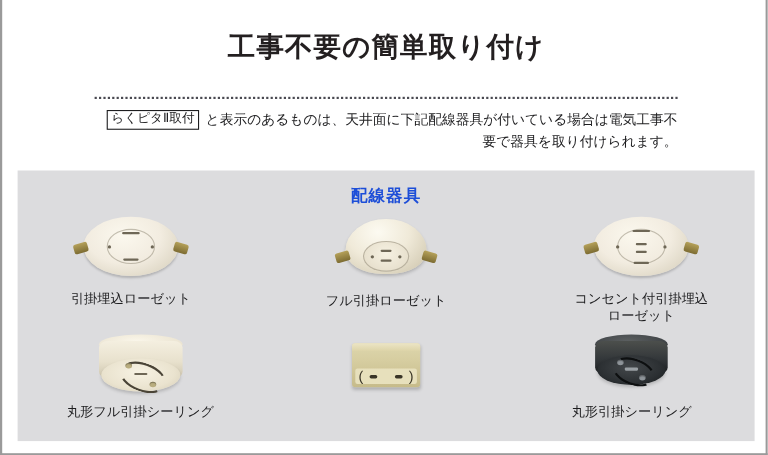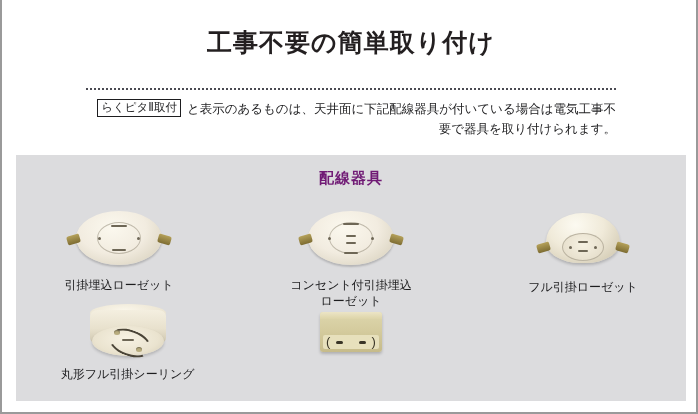--- a/index.html
+++ b/index.html
@@ -83,32 +83,32 @@
     background: #dcdcde;
   }
   .panel-title {
     position: absolute;
     left: 0;
     top: 14px;
     width: 670px;
     text-align: center;
     font-size: 15px;
     font-weight: bold;
-    color: #701a75;
+    color: #1d4ed8;
     letter-spacing: 1px;
   }
 
   
   .row {
     position: absolute;
     left: 0;
     width: 670px;
     display: flex;
   }
-  .row-1 { top: 52px; gap: 26px; }
+  .row-1 { top: 38px; gap: 26px; }
   .row-2 { top: 145px; }
   .cell {
     width: 223.3px;
     position: relative;
     text-align: center;
   }
   .art {
     height: 62px;
     position: relative;
   }
@@ -283,56 +283,56 @@
             <div class="oval-inner"></div>
             <div class="slotmark" style="width:16px;height:2px;left:35px;top:14px;"></div>
             <div class="slotmark" style="width:14px;height:2px;left:36px;top:38px;"></div>
             <div class="slotmark" style="width:3px;height:3px;border-radius:50%;left:22px;top:26px;"></div>
             <div class="slotmark" style="width:3px;height:3px;border-radius:50%;left:61px;top:26px;"></div>
             <div class="tab left"></div>
             <div class="tab right"></div>
           </div>
         </div>
         <div class="cap">引掛埋込ローゼット</div>
+      </div>
+
+      <div class="cell">
+        <div class="art">
+          <div class="dome">
+            <div class="dome-face">
+              <div class="slotmark" style="width:10px;height:2px;left:15px;top:7px;"></div>
+              <div class="slotmark" style="width:10px;height:2px;left:15px;top:16px;"></div>
+              <div class="slotmark" style="width:3px;height:3px;border-radius:50%;left:6px;top:12px;"></div>
+              <div class="slotmark" style="width:3px;height:3px;border-radius:50%;left:31px;top:12px;"></div>
+            </div>
+            <div class="tab left" style="top:30px;"></div>
+            <div class="tab right" style="top:30px;"></div>
+          </div>
+        </div>
+        <div class="cap">フル引掛ローゼット</div>
       </div>
 
       <div class="cell">
         <div class="art">
           <div class="oval-body">
             <div class="oval-inner"></div>
             <div class="slotmark" style="width:16px;height:2px;left:35px;top:12px;"></div>
             <div class="slotmark" style="width:10px;height:2px;left:38px;top:24px;"></div>
             <div class="slotmark" style="width:10px;height:2px;left:38px;top:31px;"></div>
             <div class="slotmark" style="width:14px;height:2px;left:36px;top:41px;"></div>
             <div class="slotmark" style="width:3px;height:3px;border-radius:50%;left:20px;top:26px;"></div>
             <div class="slotmark" style="width:3px;height:3px;border-radius:50%;left:63px;top:26px;"></div>
             <div class="tab left"></div>
             <div class="tab right"></div>
           </div>
         </div>
         <div class="cap">コンセント付引掛埋込
 ローゼット</div>
       </div>
 
-      <div class="cell">
-        <div class="art">
-          <div class="dome">
-            <div class="dome-face">
-              <div class="slotmark" style="width:10px;height:2px;left:15px;top:7px;"></div>
-              <div class="slotmark" style="width:10px;height:2px;left:15px;top:16px;"></div>
-              <div class="slotmark" style="width:3px;height:3px;border-radius:50%;left:6px;top:12px;"></div>
-              <div class="slotmark" style="width:3px;height:3px;border-radius:50%;left:31px;top:12px;"></div>
-            </div>
-            <div class="tab left" style="top:30px;"></div>
-            <div class="tab right" style="top:30px;"></div>
-          </div>
-        </div>
-        <div class="cap">フル引掛ローゼット</div>
-      </div>
-
     </div>
 
     <div class="row row-2">
 
       <div class="cell">
         <div class="art">
           <div class="cyl">
             <div class="cyl-top"></div>
             <div class="cyl-side"></div>
             <div class="cyl-face">
@@ -354,16 +354,32 @@
             <div class="block-face">
               <span class="paren" style="left:3px;">(</span>
               <span class="paren" style="right:3px;">)</span>
               <div class="slotmark" style="width:7px;height:3px;left:13px;top:6px;background:#3a3527;border-radius:2px;"></div>
               <div class="slotmark" style="width:7px;height:3px;right:13px;top:6px;background:#3a3527;border-radius:2px;"></div>
             </div>
           </div>
         </div>
       </div>
 
+      <div class="cell">
+        <div class="art">
+          <div class="cyl dark" style="width:66px;height:46px;">
+            <div class="cyl-top" style="width:66px;"></div>
+            <div class="cyl-side" style="width:66px;height:30px;"></div>
+            <div class="cyl-face" style="width:62px;height:27px;">
+              <div class="arc" style="width:36px;height:20px;left:13px;top:3px;transform:rotate(200deg);"></div>
+              <div class="arc" style="width:36px;height:20px;left:13px;top:3px;transform:rotate(20deg);"></div>
+              <div class="dot" style="left:18px;top:4px;"></div>
+              <div class="dot" style="left:38px;top:18px;"></div>
+              <div class="slotmark" style="width:12px;height:3px;left:25px;top:11px;background:#9aa0a4;border-radius:1px;"></div>
+            </div>
+          </div>
+        </div>
+        <div class="cap">丸形引掛シーリング</div>
+      </div>
 
     </div>
   </div>
 </div>
 
 </body></html>

